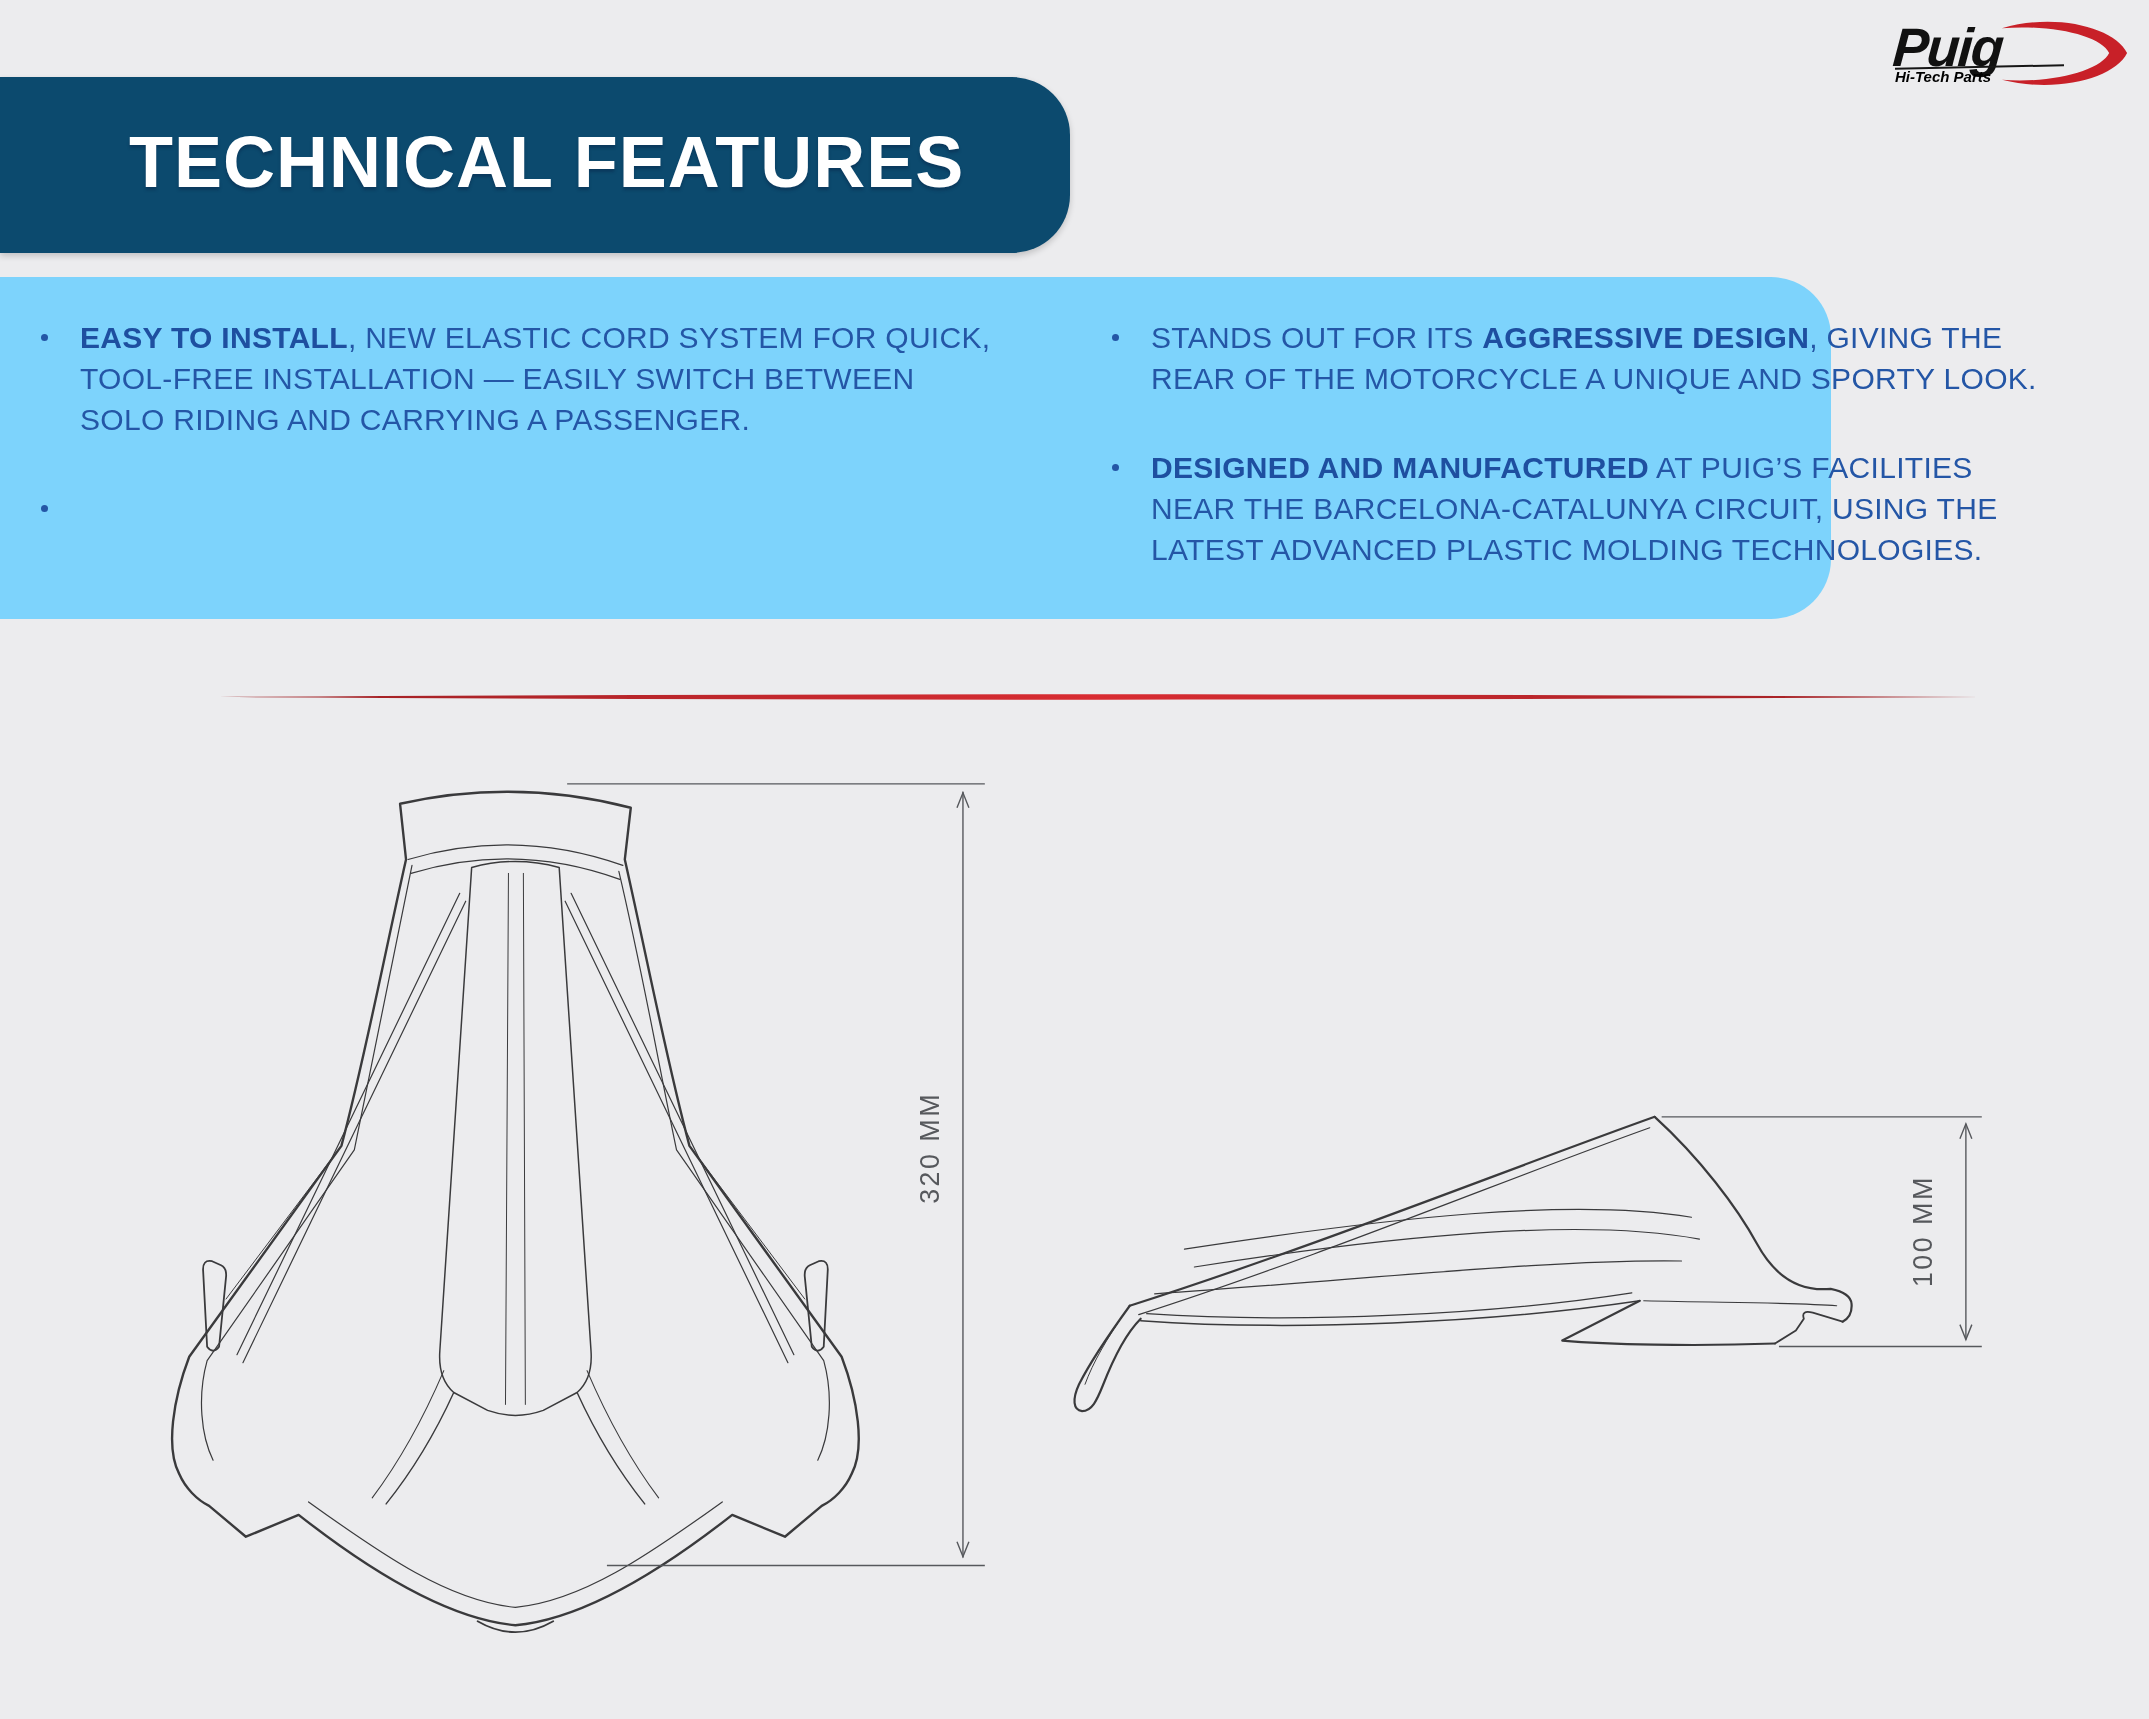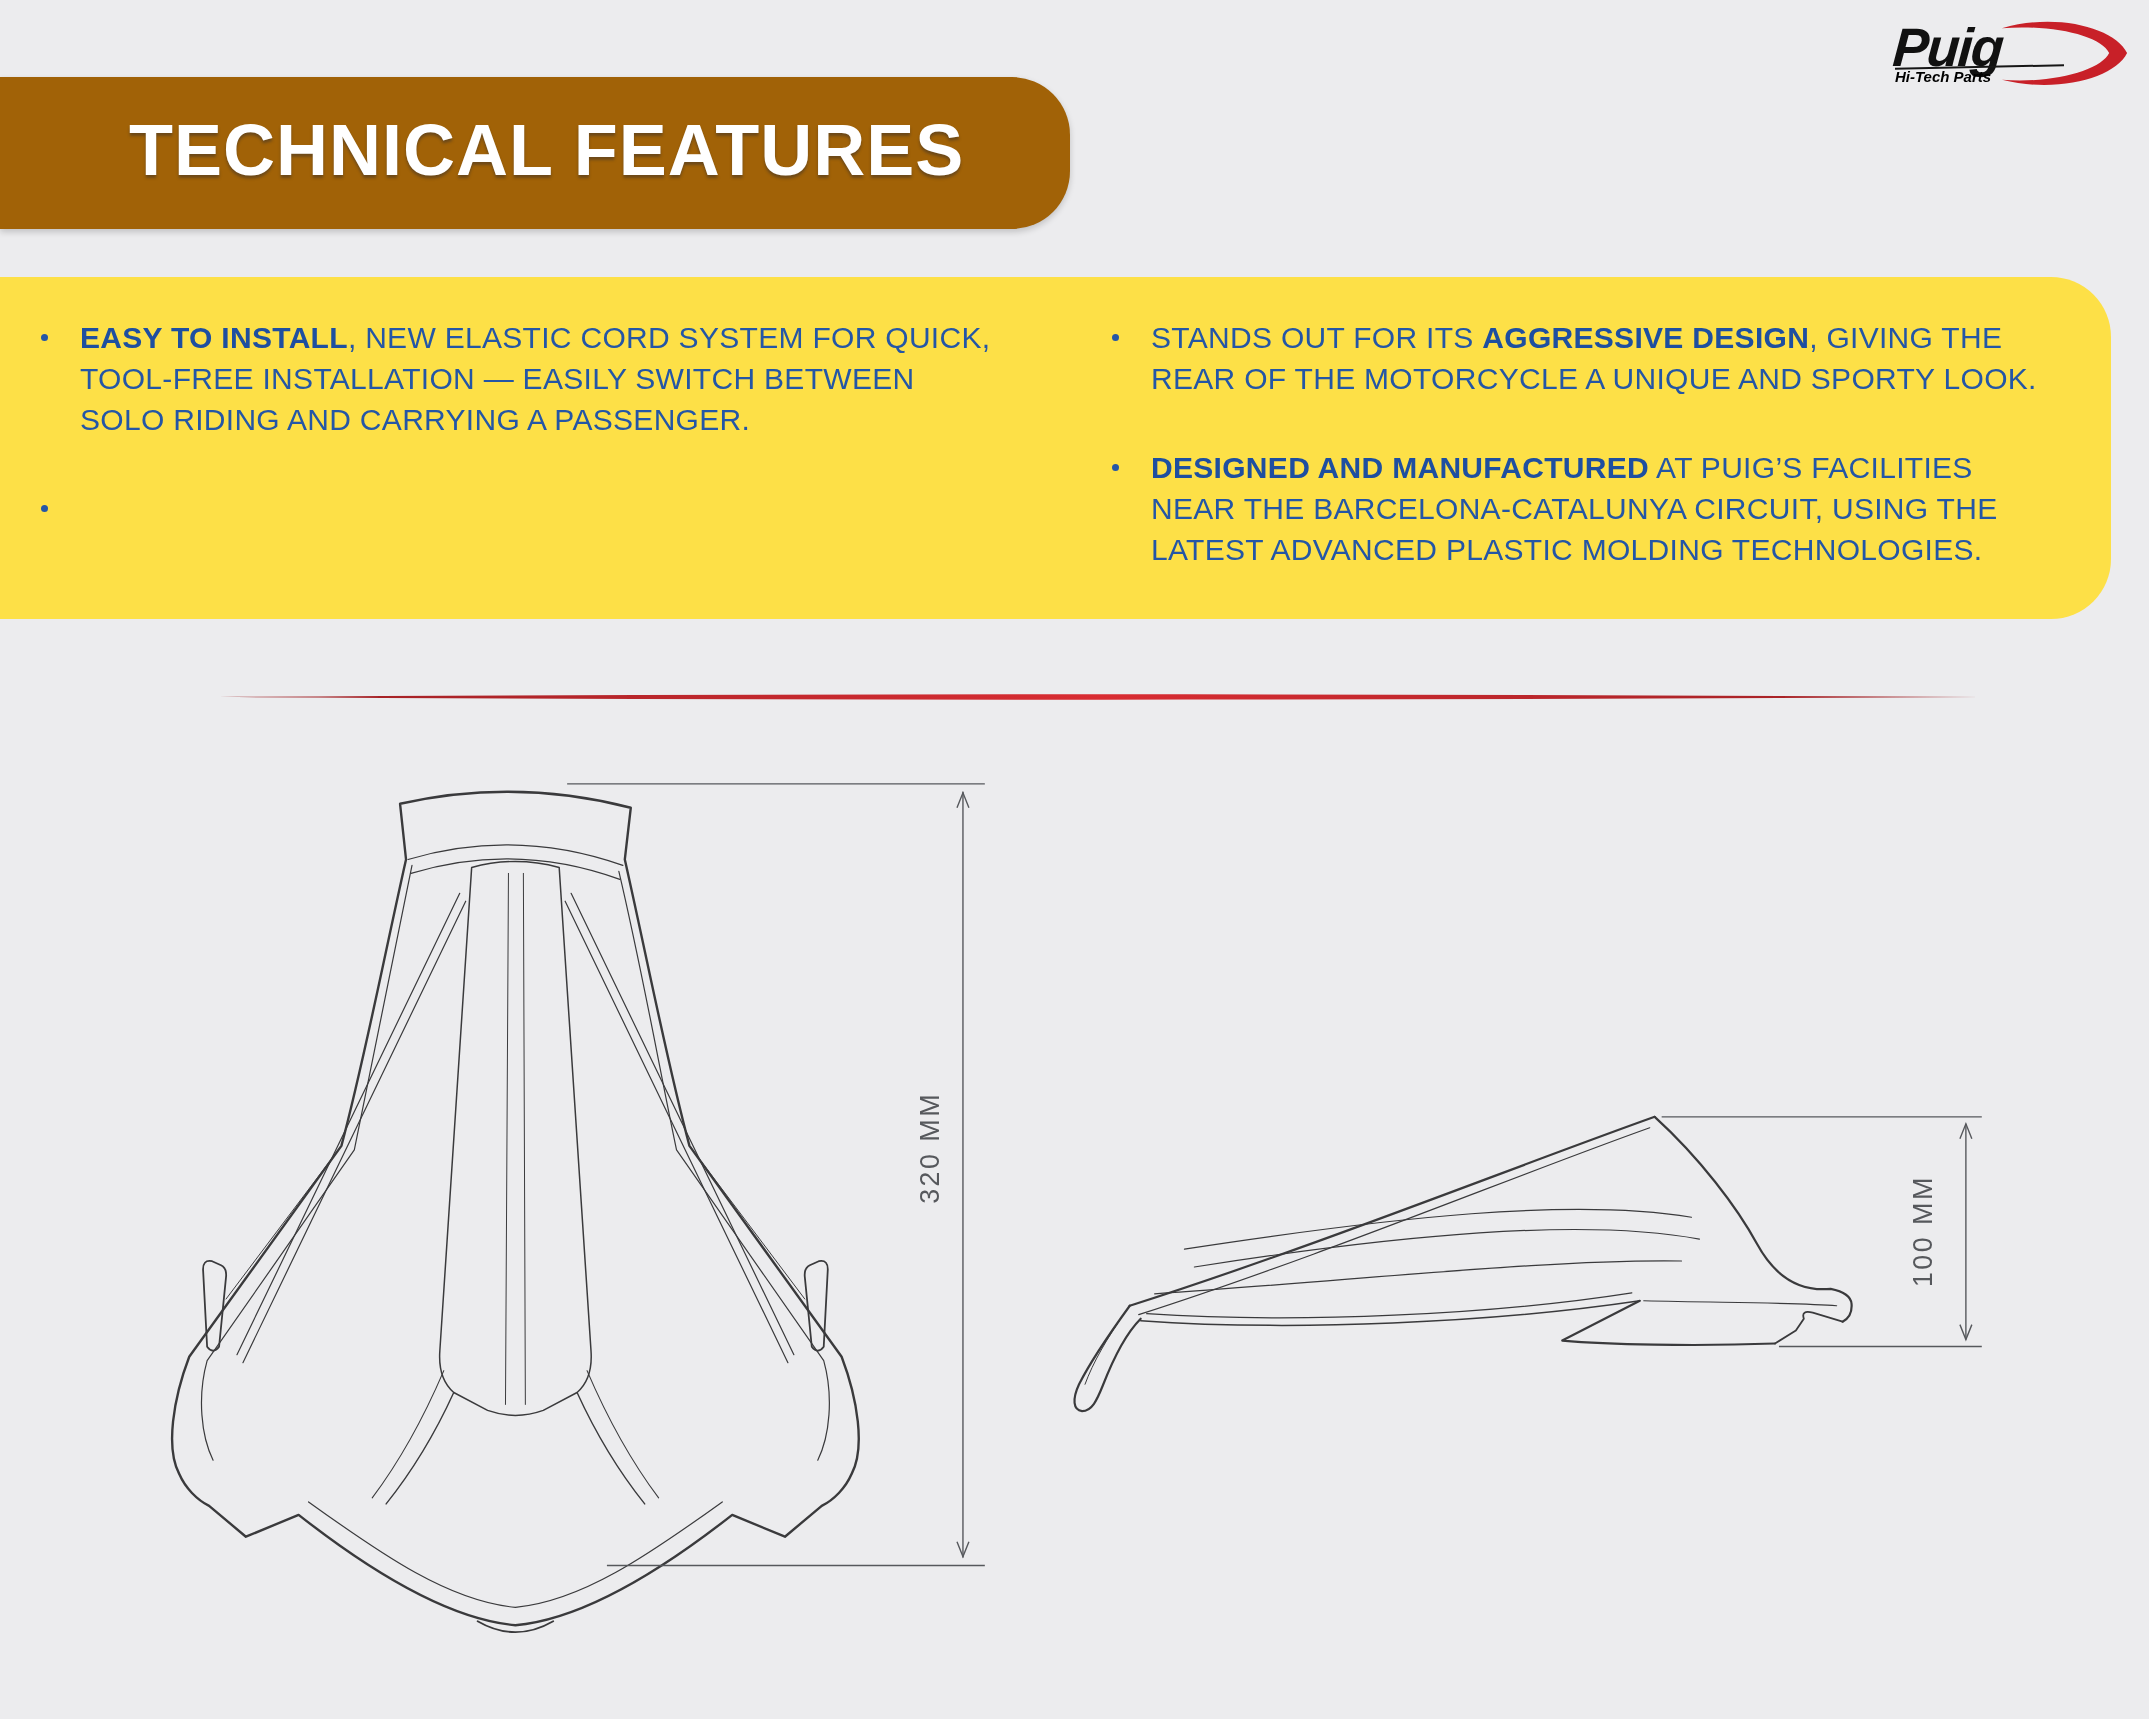--- a/index.html
+++ b/index.html
@@ -10,28 +10,28 @@
   .logo{position:absolute;top:16px;left:1871px;width:259px;height:90px;}
   .logo .swoosh{position:absolute;left:117px;top:4px;}
   .logo .brand{position:absolute;left:22px;top:0px;font-size:54px;font-weight:900;font-style:italic;
                letter-spacing:-2px;color:#111;transform:skewX(-4deg);}
   .logo .tagline{position:absolute;left:24px;top:52px;font-size:15px;font-weight:800;font-style:italic;
                color:#000000;letter-spacing:0px;white-space:nowrap;}
   .logo .tagline-rule{position:absolute;left:24px;top:50px;width:169px;height:2px;background:#161616;
                transform:rotate(-1.2deg);}
 
   
-  .banner{position:absolute;left:0;top:77px;width:1070px;height:152px;background:#a16207;
+  .banner{position:absolute;left:0;top:77px;width:1070px;height:176px;background:#0c4a6e;
           border-radius:0 58px 58px 0;box-shadow:0 3px 6px rgba(0,0,0,.18);}
   .banner h1{margin:0;position:absolute;left:129px;top:50%;transform:translateY(-54%);
           color:#fff;font-size:72px;font-weight:800;letter-spacing:1px;white-space:nowrap;
           text-shadow:0 3px 3px rgba(10,25,60,.35);}
 
   
-  .features-panel{position:absolute;left:0;top:277px;width:2111px;height:342px;background:#fde047;
+  .features-panel{position:absolute;left:0;top:277px;width:1831px;height:342px;background:#7dd3fc;
           border-radius:0 60px 60px 0;}
   .fcol{position:absolute;top:40px;margin:0;padding:0;list-style:none;}
   .fcol.left{left:41px;width:960px;}
   .fcol.right{left:1112px;width:945px;}
   .fcol li{position:relative;padding-left:39px;margin:0 0 48px 0;
           color:#2456a6;font-size:30px;line-height:41px;letter-spacing:0.3px;}
   .fcol li:last-child{margin-bottom:0;}
   .fcol .dot{position:absolute;left:0;top:17px;width:7px;height:7px;border-radius:50%;background:#2456a6;}
   .fcol .b{font-weight:800;color:#1e4fa0;}
 

